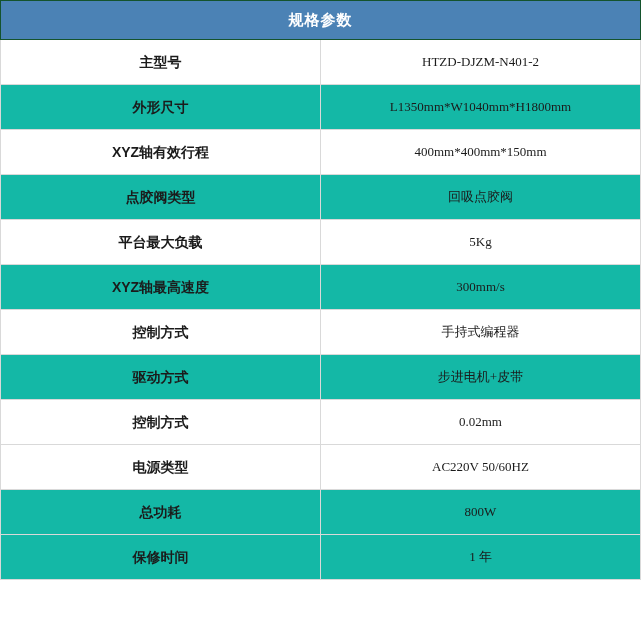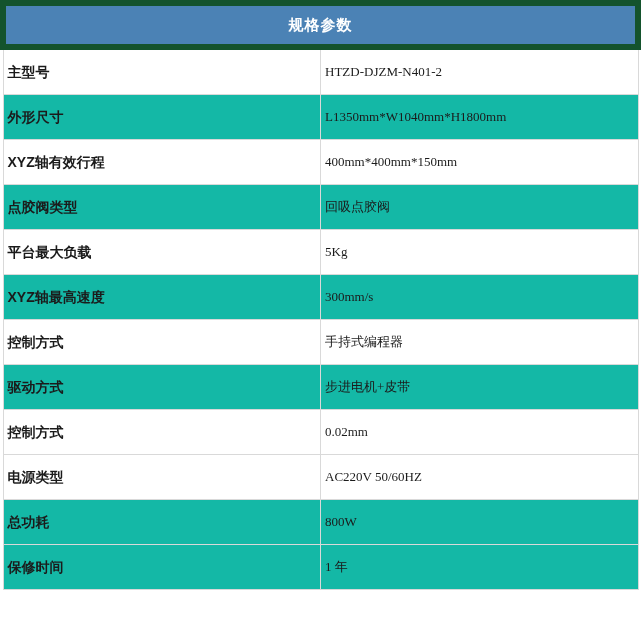--- a/index.html
+++ b/index.html
@@ -19,28 +19,28 @@
     table-layout: fixed;
   }
   .spec-table .header-row th {
     background: #4b82b5;
     color: #ffffff;
     font-size: 15px;
     font-weight: bold;
     letter-spacing: 1px;
     text-align: center;
     height: 38px;
-    border: 6px solid #14532d;
+    border: 1px solid #14532d;
     padding: 0;
   }
   .spec-table td {
     border: 1px solid #d9d9d9;
     height: 44px;
     padding: 0 4px;
-    text-align: left;
+    text-align: center;
     vertical-align: middle;
     font-size: 14px;
     color: #222222;
     line-height: 1.3;
   }
   .spec-table td.label-cell {
     width: 212px;
     font-weight: bold;
     font-size: 14px;
     color: #1b1b1b;

